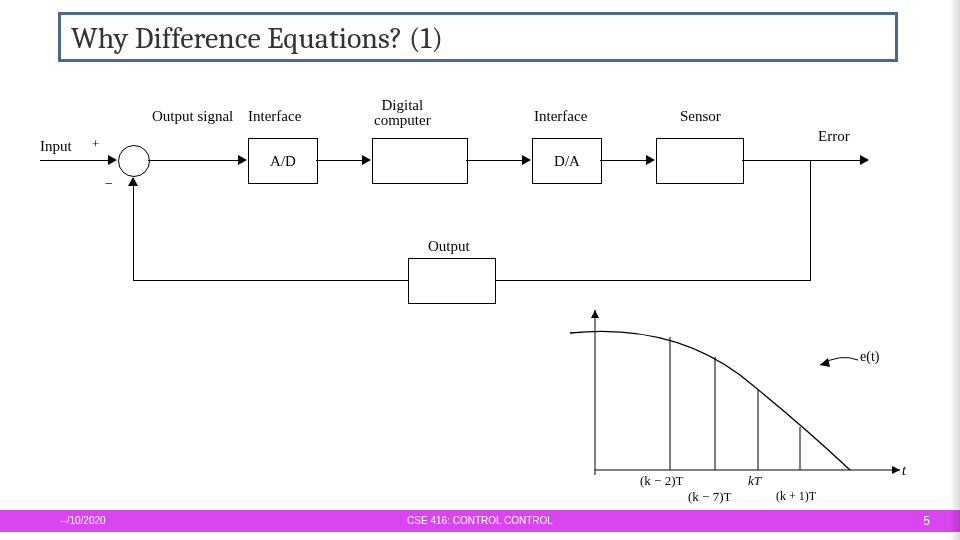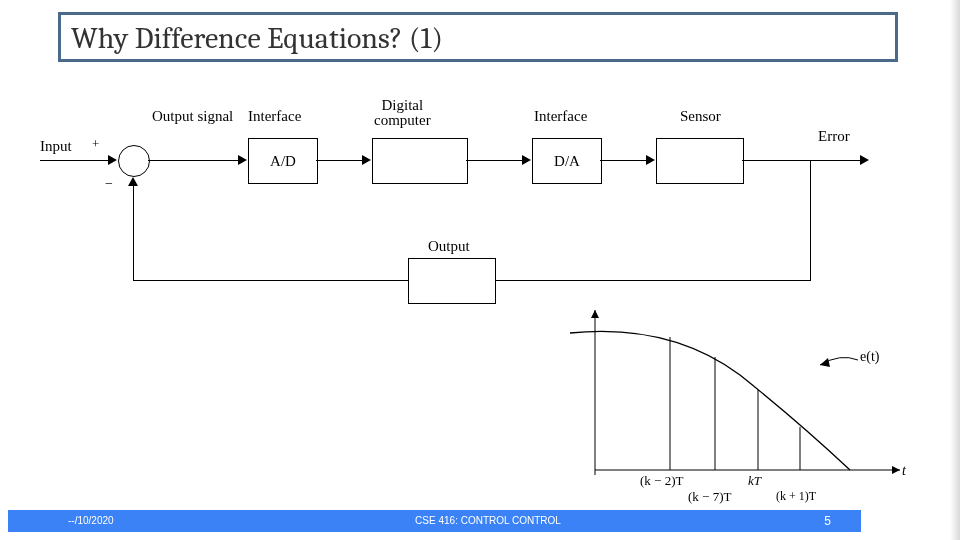--- a/index.html
+++ b/index.html
@@ -9,21 +9,21 @@
   .diagram{position:absolute;left:40px;top:90px;width:880px;height:220px}
   .box{position:absolute;border:1px solid #000;background:#fff;font-family:"Times New Roman",serif;font-size:15px;text-align:right;display:flex;align-items:center;justify-content:center}
   .lbl{position:absolute;font-family:"Times New Roman",serif;font-size:15px;color:#000;text-align:center}
   .summer{position:absolute;width:30px;height:30px;border:1px solid #000;border-radius:50%;background:#fff}
   .line{position:absolute;background:#000}
   .lineh{height:1px}
   .linev{width:1px}
   .arrow-r{position:absolute;width:0;height:0;border-top:5px solid transparent;border-bottom:5px solid transparent;border-left:9px solid #000}
   .arrow-u{position:absolute;width:0;height:0;border-left:5px solid transparent;border-right:5px solid transparent;border-bottom:9px solid #000}
   .curve-svg{position:absolute}
-  .footer{position:absolute;left:8px;bottom:8px;width:853px;height:22px;background:#3b82f6}
+  .footer{position:absolute;left:0;bottom:8px;width:960px;height:22px;background:#d946ef}
   .footer .fdate{position:absolute;left:60px;top:0;color:#fff;font-size:10px;line-height:22px;font-family:Arial,sans-serif}
   .footer .fcourse{position:absolute;left:0;width:960px;top:0;text-align:center;color:#fff;font-size:10px;line-height:22px;font-family:Arial,sans-serif}
   .footer .fpage{position:absolute;right:30px;top:0;color:#fff;font-size:12px;line-height:22px;font-family:Arial,sans-serif}
   .shadow{position:absolute;right:0;top:0;width:10px;height:540px;background:linear-gradient(to right,rgba(0,0,0,0),rgba(0,0,0,0.15))}
   .plot{position:absolute;left:540px;top:305px;width:380px;height:200px;background:#fff}
 </style>
 </head>
 <body>
 <div class="slide">
 

